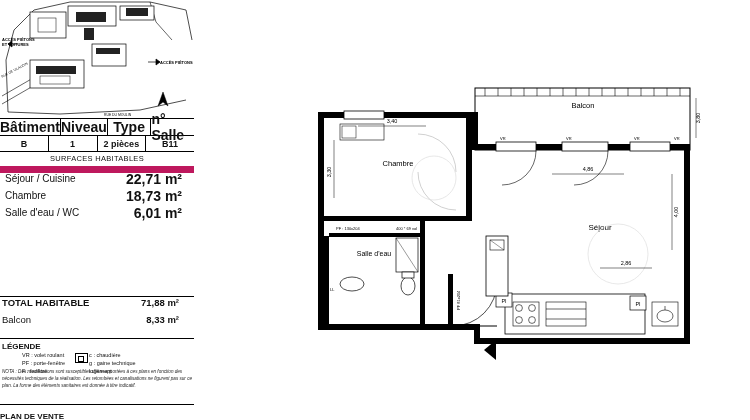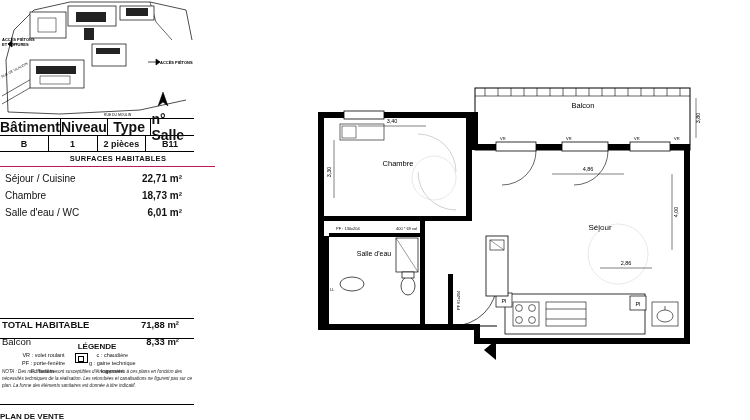--- a/index.html
+++ b/index.html
@@ -26,37 +26,36 @@
     font-size:8px;border-right:1px solid #000;
   }
   .tbl .cell:last-child{border-right:none;}
   .tbl .row.hdr .cell{font-weight:bold;font-size:14px;}
   .tbl .row.val .cell{font-weight:bold;font-size:9px;}
   .tbl .sep{border-bottom:1px solid #000;}
 
   .surftitle{
     position:absolute;left:0;top:150px;width:194px;height:16px;
     display:flex;align-items:center;justify-content:center;
-    font-size:7.5px;font-weight:bold;letter-spacing:.3px;
-    border-bottom:1px solid #be185d;
-    padding-left:21px;
+    font-size:7.5px;font-weight:normal;letter-spacing:.3px;
+    border-bottom:7px solid #be185d;
   }
 
   .surflist{position:absolute;left:0;top:170px;width:194px;}
   .surflist .line{display:flex;align-items:center;height:17px;font-size:10px;}
   .surflist .nm{width:105px;padding-left:5px;}
-  .surflist .vl{width:72px;text-align:right;font-weight:bold;font-size:10px;}
-
-  .totalbox{position:absolute;left:0;top:318px;width:194px;border-top:1px solid #000;}
+  .surflist .vl{width:72px;text-align:right;font-weight:bold;font-size:14px;}
+
+  .totalbox{position:absolute;left:0;top:296px;width:194px;border-top:1px solid #000;}
   .totalbox .line{display:flex;align-items:baseline;height:17px;font-size:9.5px;}
   .totalbox .nm{width:105px;padding-left:2px;font-weight:bold;}
   .totalbox .nm.light{font-weight:normal;}
   .totalbox .vl{width:72px;text-align:right;font-weight:bold;}
 
-  .legendbar{position:absolute;left:0;top:338px;width:194px;border-top:1px solid #000;text-align:center;}
+  .legendbar{position:absolute;left:0;top:338px;width:194px;border-top:1px solid #000;}
   .legendttl{font-size:8px;font-weight:bold;padding:3px 2px 1px 2px;}
   .legendgrid{display:flex;font-size:5.5px;line-height:1.45;padding-left:22px;gap:10px;}
   .legendgrid .col2{position:relative;padding-left:14px;}
   .legendgrid .sym{position:absolute;left:0;top:1px;width:11px;height:8px;border:.6px solid #000;}
   .legendgrid .sym i{position:absolute;left:2px;top:2px;width:4px;height:4px;border:.6px solid #000;display:block;}
 
   .note{
     position:absolute;left:0;top:369px;width:190px;
     font-size:4.6px;line-height:1.5;font-style:italic;color:#222;padding:0 2px;
   }

